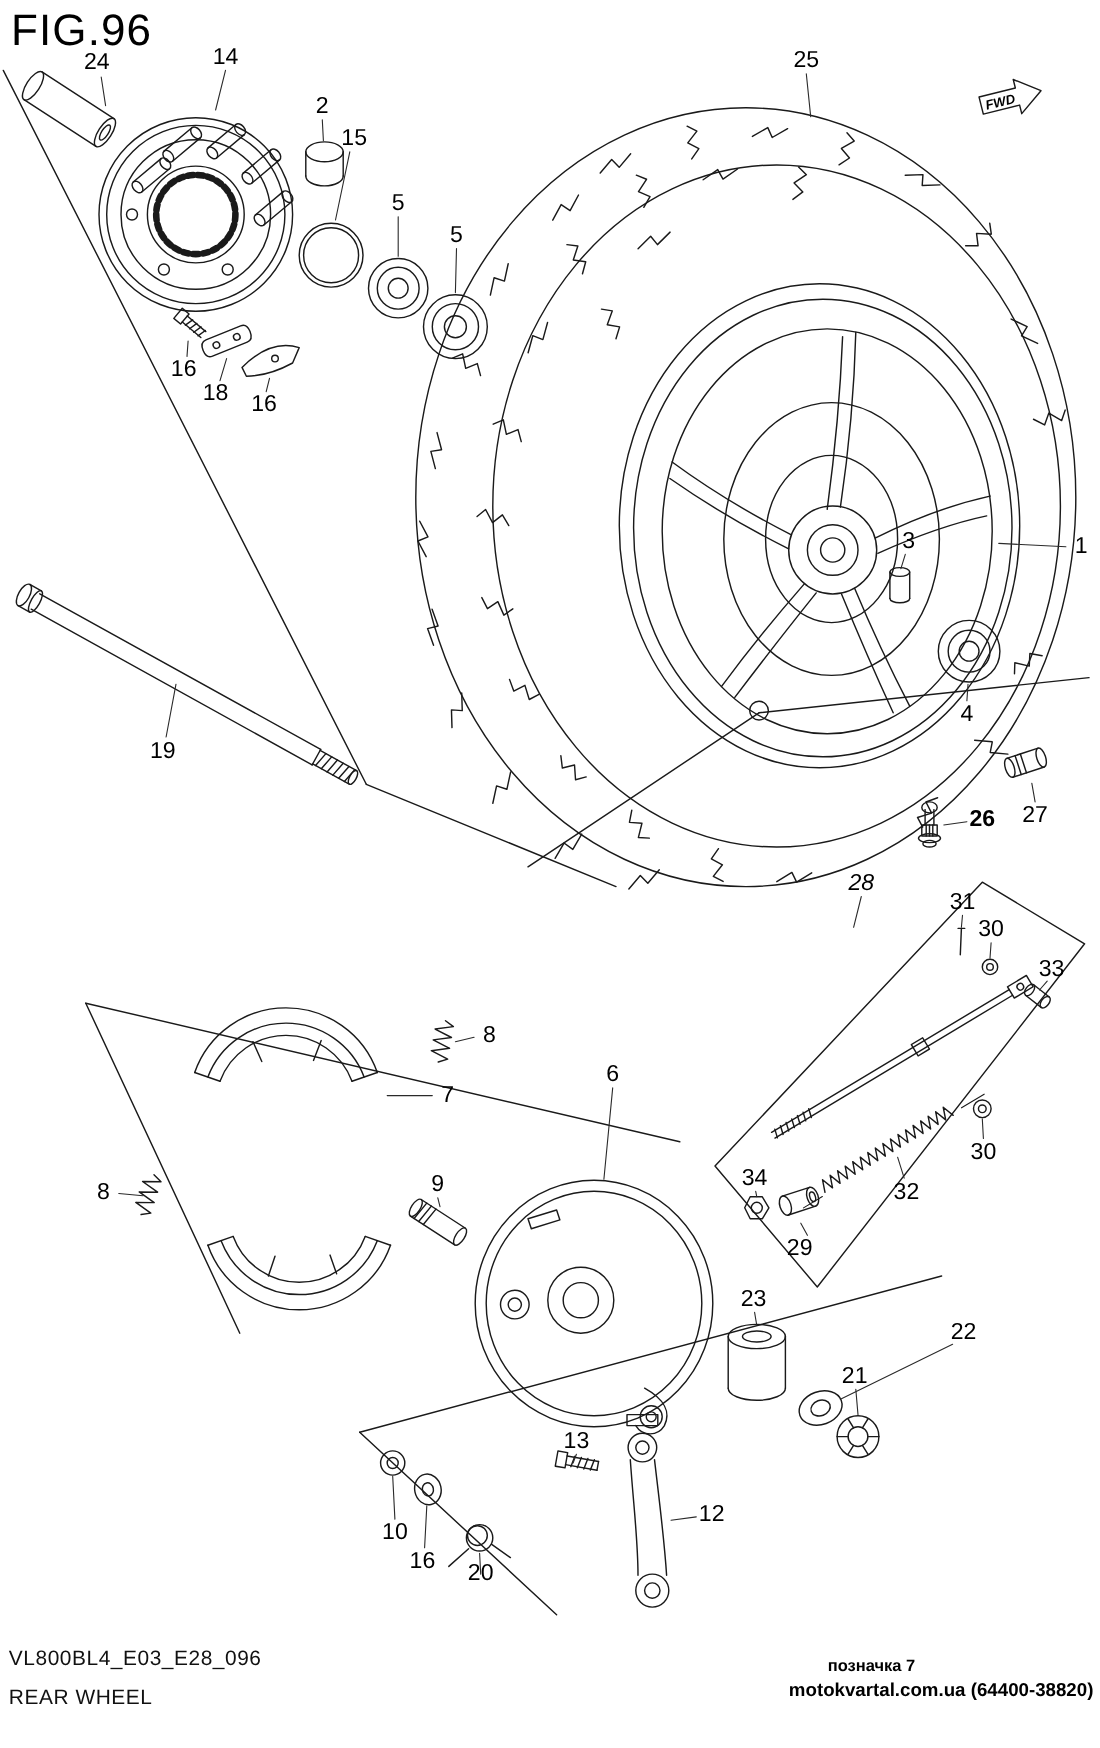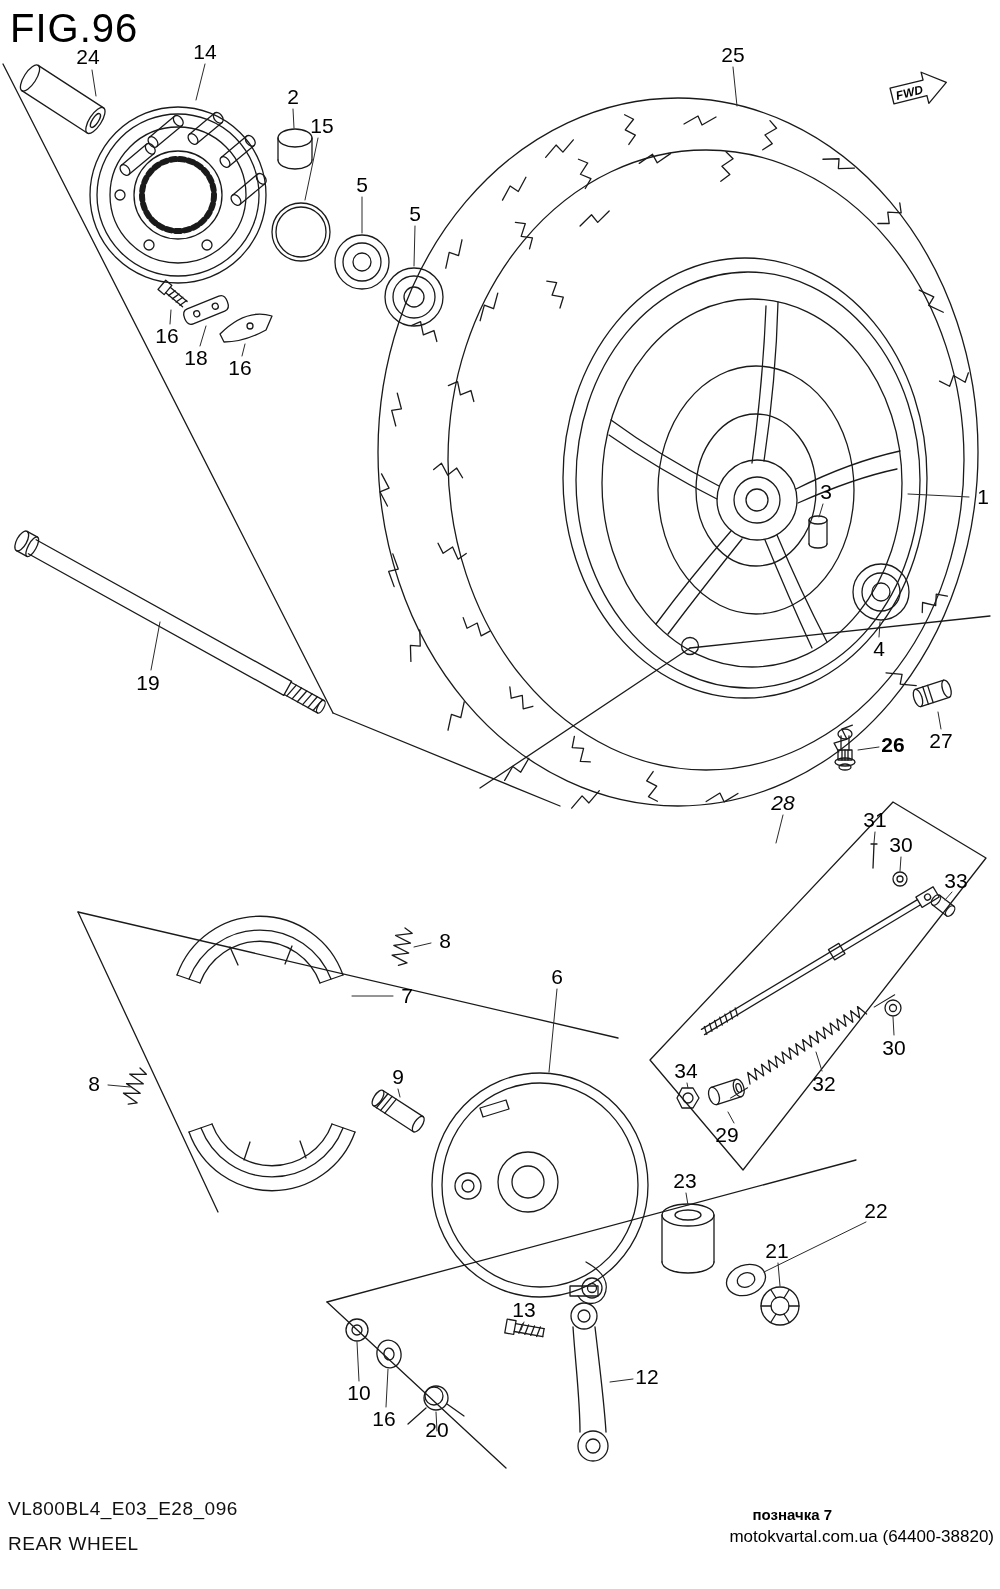--- a/index.html
+++ b/index.html
@@ -10,21 +10,21 @@
     fill:none;stroke:#1a1a1a;stroke-width:1.3;stroke-linecap:round;stroke-linejoin:round;}
   #art .thin{stroke-width:1;}
   #art text{fill:#000;stroke:none;font-family:"Liberation Sans",sans-serif;}
   #leader-lines line{stroke:#2a2a2a;stroke-width:1;}
   #callout-layer{position:absolute;left:0;top:0;width:100%;height:100%;pointer-events:none;}
   .callout{position:absolute;transform:translate(-50%,-50%);font-size:21px;color:#000;}
   .fig-title{position:absolute;left:10px;top:6px;font-size:40px;font-weight:400;letter-spacing:1px;}
   .footer-code{position:absolute;left:8px;top:1498px;font-size:19px;letter-spacing:.5px;color:#111;}
   .footer-name{position:absolute;left:8px;top:1533px;font-size:19px;letter-spacing:.5px;color:#111;}
   .wm-mark{position:absolute;right:168px;top:1506px;font-size:15px;font-weight:700;}
-  .wm-site{position:absolute;right:6px;top:1527px;font-size:17px;font-weight:400;}
+  .wm-site{position:absolute;right:6px;top:1527px;font-size:17px;font-weight:700;}
 </style>
 </head>
 <body>
 
 <div class="page">
 
 <svg id="art" viewBox="0 0 1000 1589">
   <defs>
     <path id="t1" d="M-16,2 l14,-8 l4,9 l14,-8"></path>
     <path id="t2" d="M-3,-14 l8,6 l-10,9 l9,7 l-8,8"></path>

